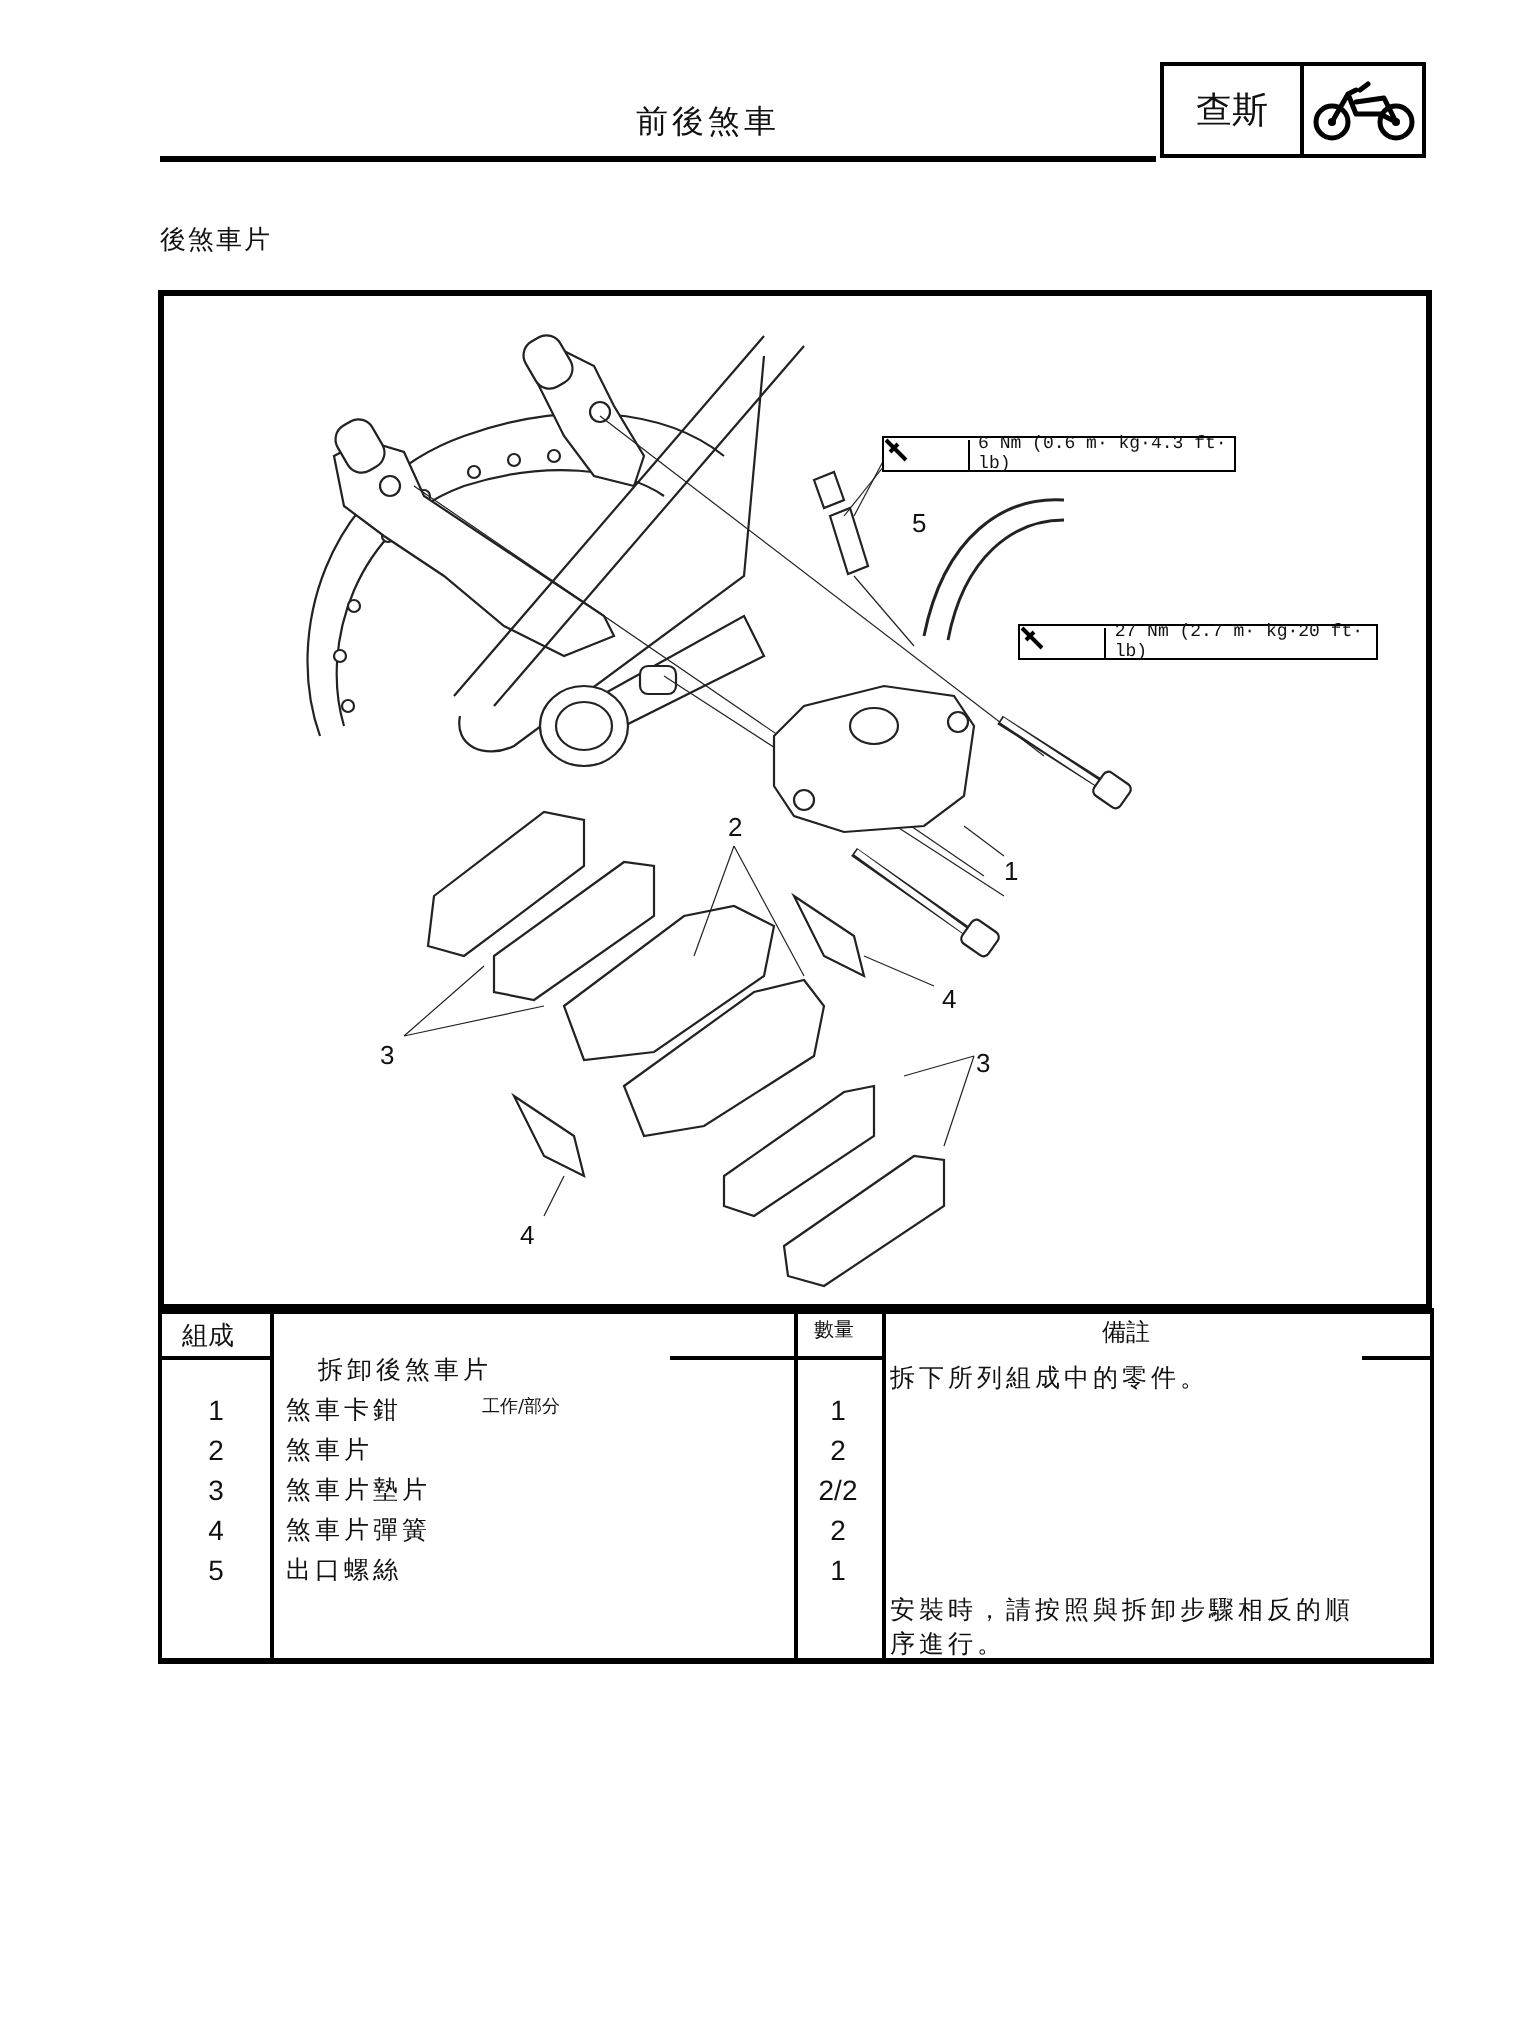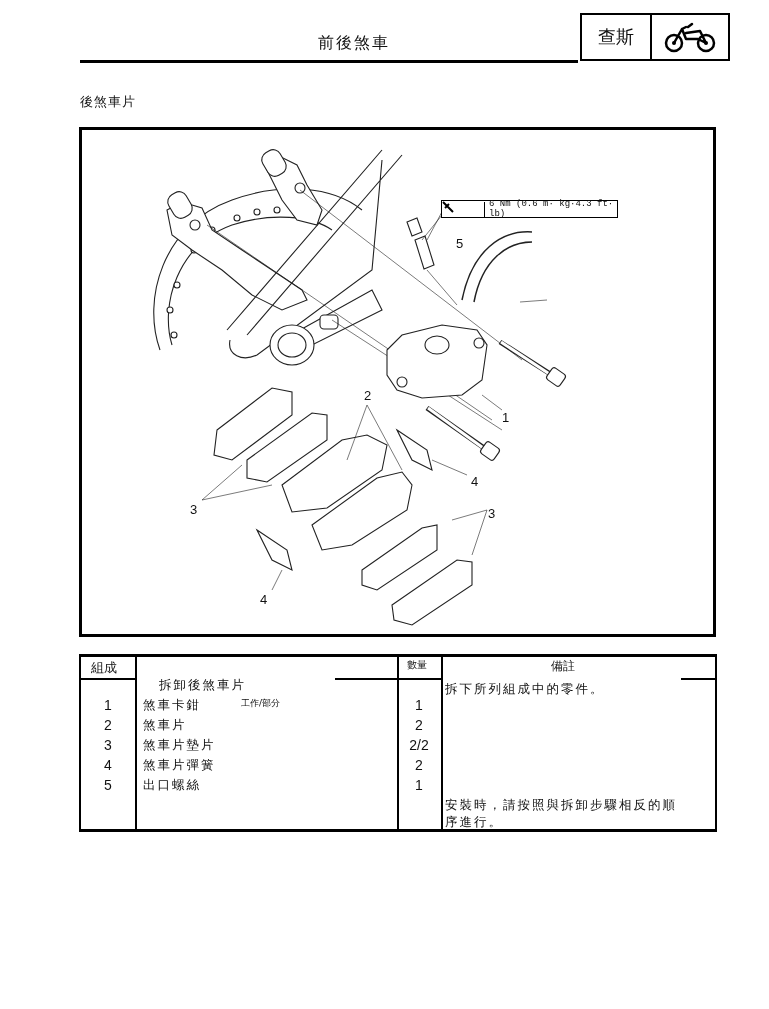--- a/index.html
+++ b/index.html
@@ -1,20 +1,20 @@
 <!DOCTYPE html>
 <html><head>
 <meta charset="utf-8">
 <style>
   html, body { margin:0; padding:0; background:#fff; }
   body { width:769px; height:1009px; position:relative; overflow:hidden; font-family:"DejaVu Serif", serif; color:#111; }
-  .abs { position:absolute; }
+  .abs { position:absolute;margin-top:18px; }
   .header-title { left:318px; top:33px; font-size:16px; letter-spacing:2px; }
   .header-rule { left:80px; top:60px; width:498px; height:3px; background:#000; }
-  .chapter-box { left:580px; top:13px; width:150px; height:48px; border:2px solid #000; box-sizing:border-box; display:flex; }
+  .chapter-box { left:580px; top:13px; width:133px; height:48px; border:2px solid #000; box-sizing:border-box; display:flex; }
   .chapter-label { width:70px; border-right:2px solid #000; font-size:18px; display:flex; align-items:flex-start; justify-content:center; padding-top:10px; box-sizing:border-box; }
   .chapter-icon { flex:1; display:flex; align-items:center; justify-content:center; }
   .section-title { left:80px; top:93px; font-size:13px; letter-spacing:1px; }
   .figure-box { left:79px; top:127px; width:637px; height:510px; border:3px solid #000; box-sizing:border-box; }
   .figure-box svg { position:absolute; left:0; top:0; }
   .torque { position:absolute; height:18px; border:1.5px solid #000; box-sizing:border-box; display:flex; align-items:center; font-family:"Liberation Mono", monospace; font-size:9px; background:#fff;padding-left:28px; }
   .torque .wrench { width:16px; height:15px; border-right:1.5px solid #000; display:flex; align-items:center; justify-content:center; margin-right:4px; }
   .callout { position:absolute; font-family:"Liberation Sans", sans-serif; font-size:13px; }
   .tbl-wrap { position:absolute; left:79px; top:654px; width:638px; height:178px; border-top:3px solid #000; border-bottom:3px solid #000; border-left:2px solid #000; border-right:2px solid #000; box-sizing:border-box; }
   .col-line { position:absolute; top:0; bottom:0; width:1.5px; background:#000; }
@@ -120,20 +120,28 @@
   </svg>
 
   <div class="torque" style="left:359px;top:70px;width:177px;">
     <span class="wrench">
       <svg width="12" height="12" viewBox="0 0 12 12">
           <path d="M1 1 L11 11 M3 7 L7 3" stroke="#000" stroke-width="2"></path>
         </svg>
     </span>
     <span>6 Nm (0.6 m· kg·4.3 ft· lb)</span>
   </div>
+  <div class="torque" style="left:427px;top:164px;width:180px;">
+    <span class="wrench">
+      <svg width="12" height="12" viewBox="0 0 12 12">
+          <path d="M1 1 L11 11 M3 7 L7 3" stroke="#000" stroke-width="2"></path>
+        </svg>
+    </span>
+    <span>27 Nm (2.7 m· kg·20 ft· lb)</span>
+  </div>
 
   <span class="callout" style="left:420px;top:280px;">1</span>
   <span class="callout" style="left:282px;top:258px;">2</span>
   <span class="callout" style="left:108px;top:372px;">3</span>
   <span class="callout" style="left:406px;top:376px;">3</span>
   <span class="callout" style="left:389px;top:344px;">4</span>
   <span class="callout" style="left:178px;top:462px;">4</span>
   <span class="callout" style="left:374px;top:106px;">5</span>
 </div>
 

